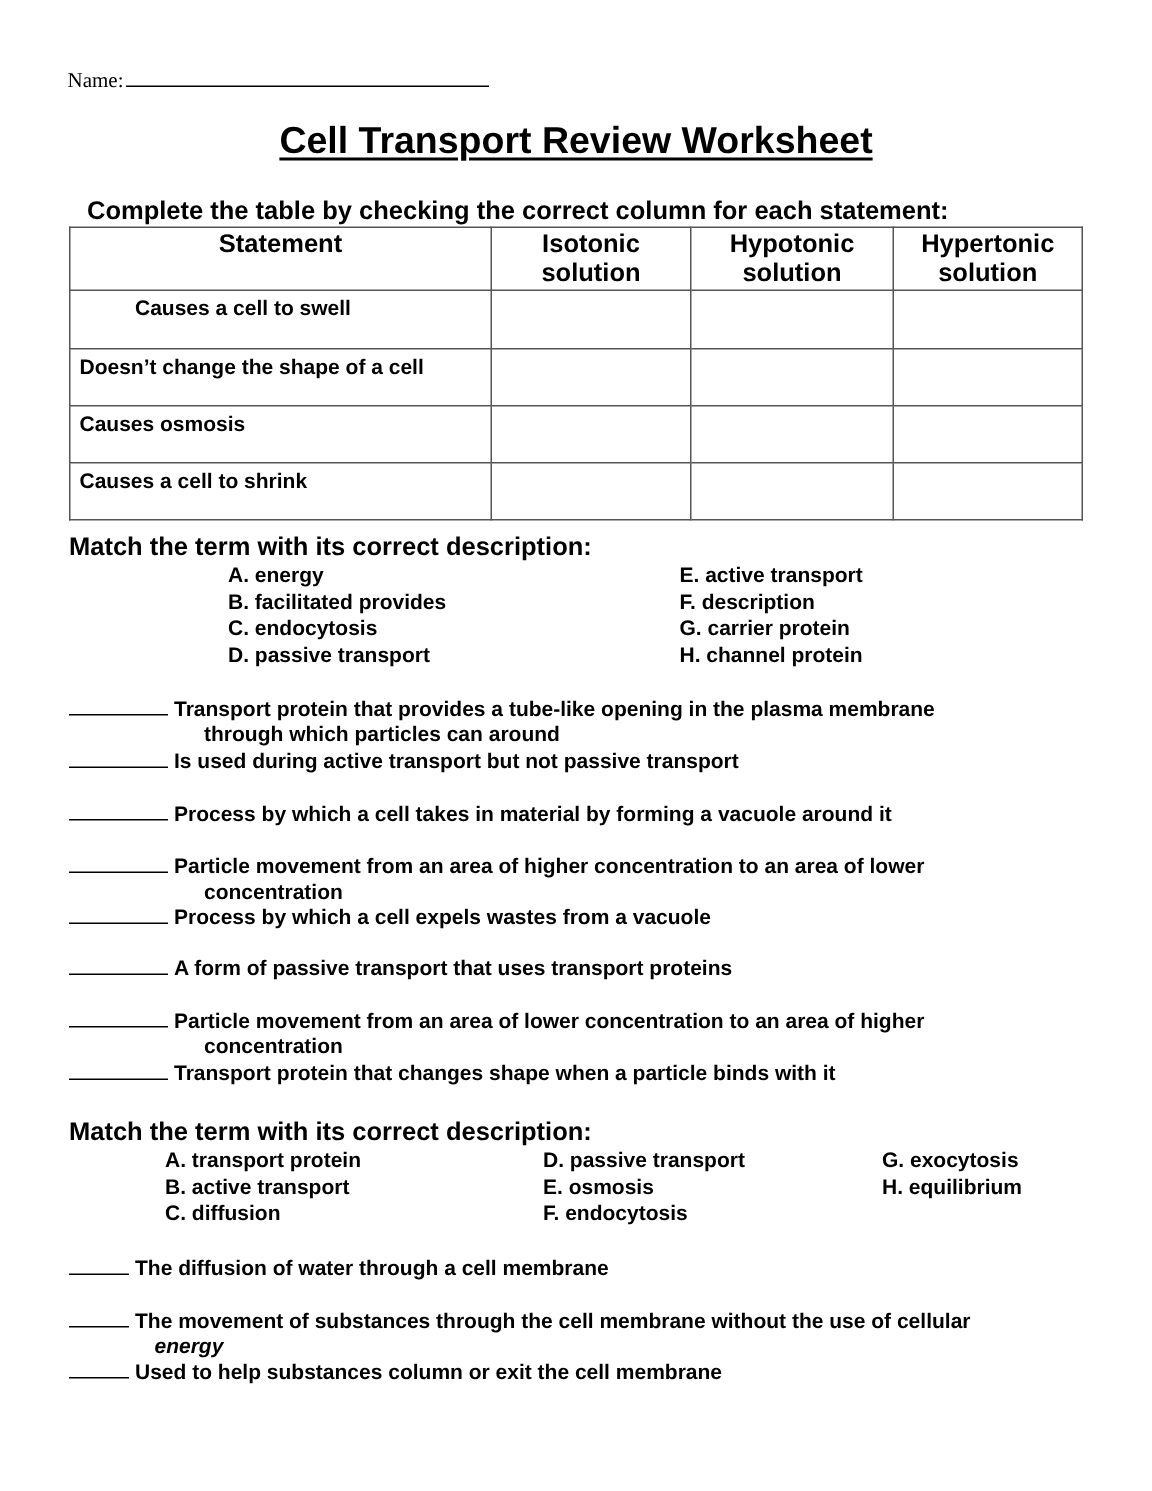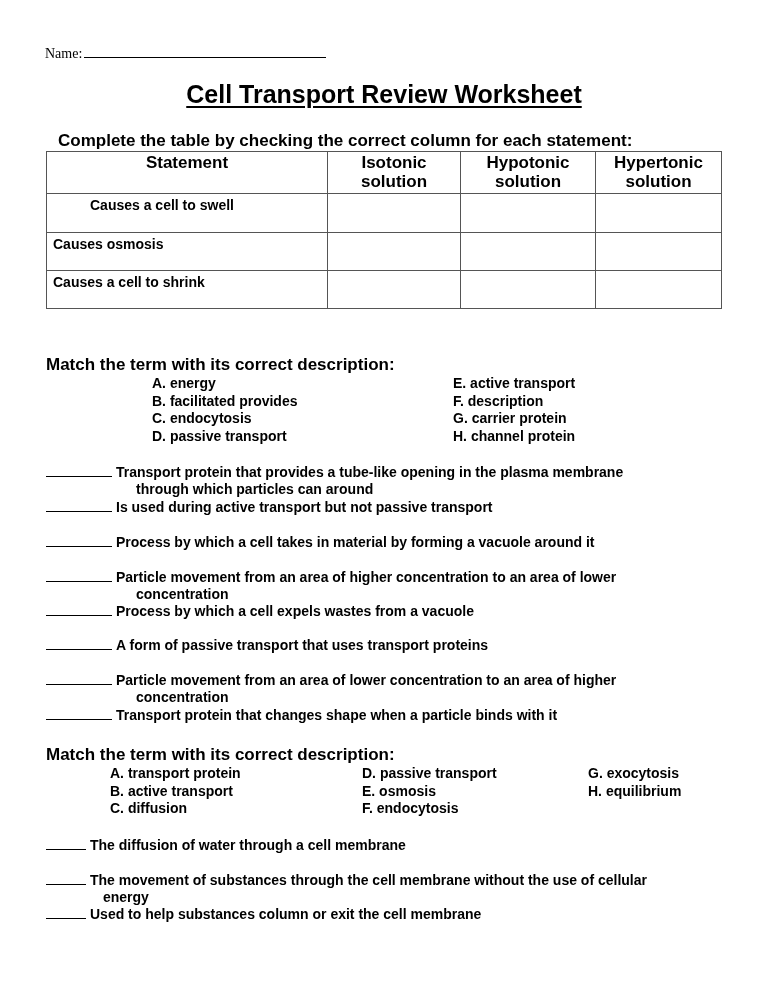--- a/index.html
+++ b/index.html
@@ -16,21 +16,21 @@
   table.grid td.stmt { font-size:14px; font-weight:bold; padding-left:6px; padding-top:3px; }
   .col-stmt { width:280px;margin-top:16px; }
   .col-iso { width:132px; }
   .col-hypo { width:134px; }
   .termlist { font-size:14px; font-weight:bold; line-height:17.5px; }
   .termlist div { white-space:nowrap; }
   .q { left:46px; font-size:14px; font-weight:bold; line-height:17px; white-space:nowrap; }
   .q .blank8 { display:inline-block; width:66px; border-bottom:1px solid #000; height:12px; margin-right:4px; vertical-align:baseline; }
   .q .blank5 { display:inline-block; width:40px; border-bottom:1px solid #000; height:12px; margin-right:4px; vertical-align:baseline; }
   .q .cont8 { padding-left:90px; display:block; }
-  .q .cont5 { padding-left:57px; display:block; }
+  .q .cont5 { padding-left:57px; display:block;font-style:italic; }
 </style>
 </head>
 <body>
 
 <div class="abs name-line">
   <span>Name:</span><span class="blank"></span>
 </div>
 
 <div class="abs title">Cell Transport Review Worksheet</div>
 
@@ -39,20 +39,26 @@
 <table class="grid">
   <tbody>
       <tr>
     <th class="col-stmt"><span>Statement</span></th>
     <th class="col-iso"><span>Isotonic</span><br><span>solution</span></th>
     <th class="col-hypo"><span>Hypotonic</span><br><span>solution</span></th>
     <th><span>Hypertonic</span><br><span>solution</span></th>
   </tr>
   <tr>
     <td class="stmt" style="height:35px;padding-left:43px;">Causes a cell to swell</td>
+    <td></td>
+    <td></td>
+    <td></td>
+  </tr>
+  <tr>
+    <td class="stmt">Doesn’t change the shape of a cell</td>
     <td></td>
     <td></td>
     <td></td>
   </tr>
   <tr>
     <td class="stmt">Causes osmosis</td>
     <td></td>
     <td></td>
     <td></td>
   </tr>

